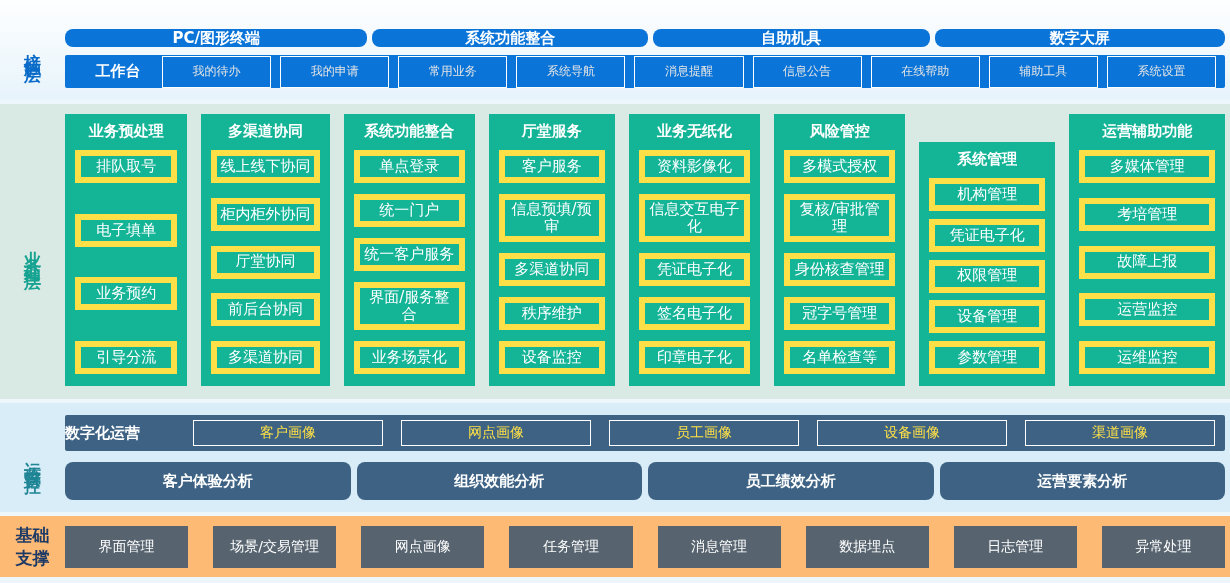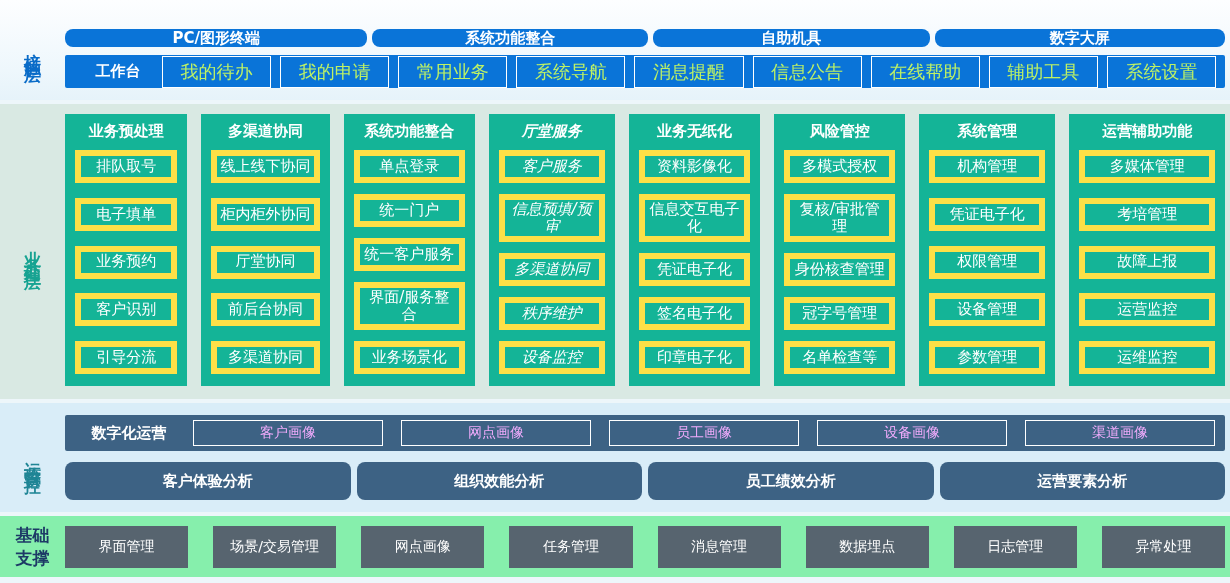--- a/index.html
+++ b/index.html
@@ -41,71 +41,71 @@
   .term-row > :nth-child(3){ flex:277 0 0; }
   .term-row > :nth-child(4){ flex:291 0 0; }
 
   .wb-bar {
     margin-top:8px; height:33px; background:var(--blue); border-radius:2px;
     display:flex; align-items:center; padding:0 9px;
   }
   .wb-label { width:88px; flex:0 0 88px; text-align:center; color:#fff; font-weight:bold; font-size:15px; }
   .wb-items { flex:1; display:flex; gap:9px; }
   .wb-item {
-    flex:1; height:32px; border:1px solid #fff; color:#bef264; font-size:18px;
+    flex:1; height:32px; border:1px solid #fff; color:#e5e5e5; font-size:12px;
     display:flex; align-items:center; justify-content:center;
   }
 
   
   .band-business { height:295px; background:#d9e9e3; }
   .cols { display:flex; gap:14px; padding:10px 5px 13px 0; }
   .col {
     background:var(--green); padding:4px 10px 12px;
     display:flex; flex-direction:column;
   }
   .cols > :nth-child(1){ flex:120 0 0; }
   .cols > :nth-child(2){ flex:127 0 0; }
   .cols > :nth-child(3){ flex:130 0 0; }
-  .cols > :nth-child(4){ flex:124 0 0;font-style:italic; }
+  .cols > :nth-child(4){ flex:124 0 0; }
   .cols > :nth-child(5){ flex:131 0 0; }
   .cols > :nth-child(6){ flex:130 0 0; }
-  .cols > :nth-child(7){ flex:136 0 0; }
+  .cols > :nth-child(7){ flex:136 0 0;margin-top:28px; }
   .cols > :nth-child(8){ flex:159 0 0; }
   .col-title {
     color:#fff; font-weight:bold; font-size:15px; text-align:center;
     height:26px; line-height:26px; margin-bottom:6px; white-space:nowrap;
   }
   .col-items { flex:1; display:flex; flex-direction:column; justify-content:space-between; }
   .col-item {
     border:6px solid #fde047; min-height:33px; color:#fff; font-size:15px;
     display:flex; align-items:center; justify-content:center;
     text-align:center; line-height:1.15; padding:1px 3px;
   }
 
   
   .band-ops { height:109px; background:#d9edf8; }
   .digital-bar {
     margin-top:12px; height:36px; background:var(--slate); border-radius:2px;
     display:flex; align-items:center; padding:0 10px 0 0;
   }
-  .digital-label { width:128px; flex:0 0 128px; text-align:center; color:#fff; font-weight:bold; font-size:15px; }
+  .digital-label { width:128px; flex:0 0 128px; color:#fff; font-weight:bold; font-size:15px; }
   .digital-items { flex:1; display:flex; gap:18px; }
   .portrait-box {
-    flex:1; height:26px; border:1px solid #fff; color:#f0abfc; font-size:14px;
+    flex:1; height:26px; border:1px solid #fff; color:#fde047; font-size:14px;
     display:flex; align-items:center; justify-content:center;
   }
   .analysis-row { margin-top:11px; height:38px; display:flex; gap:6px; }
   .analysis-btn {
     flex:1; background:var(--slate); border-radius:8px; color:#fff;
     font-weight:bold; font-size:15px;
     display:flex; align-items:center; justify-content:center;
   }
 
   
-  .band-foundation { height:61px; background:#86efac; }
+  .band-foundation { height:61px; background:#fdba74; }
   .found-row { display:flex; gap:25px; padding-top:10px; height:52px; }
   .found-box {
     flex:1; background:var(--gray); color:#fff; font-size:14px;
     display:flex; align-items:center; justify-content:center;
   }
 </style>
 </head>
 <body>
 
 <div class="page">
@@ -142,21 +142,20 @@
     <div class="label-col">
       <div class="vlabel green">业务处理层</div>
     </div>
     <div class="content cols" id="biz-cols">
         <div class="col">
           <div class="col-title">业务预处理</div>
           <div class="col-items">
             <div class="col-item">排队取号</div>
             <div class="col-item">电子填单</div>
             <div class="col-item">业务预约</div>
-            <div class="col-item">客户识别</div>
             <div class="col-item">引导分流</div>
           </div>
         </div>
         <div class="col">
           <div class="col-title">多渠道协同</div>
           <div class="col-items">
             <div class="col-item">线上线下协同</div>
             <div class="col-item">柜内柜外协同</div>
             <div class="col-item">厅堂协同</div>
             <div class="col-item">前后台协同</div>

